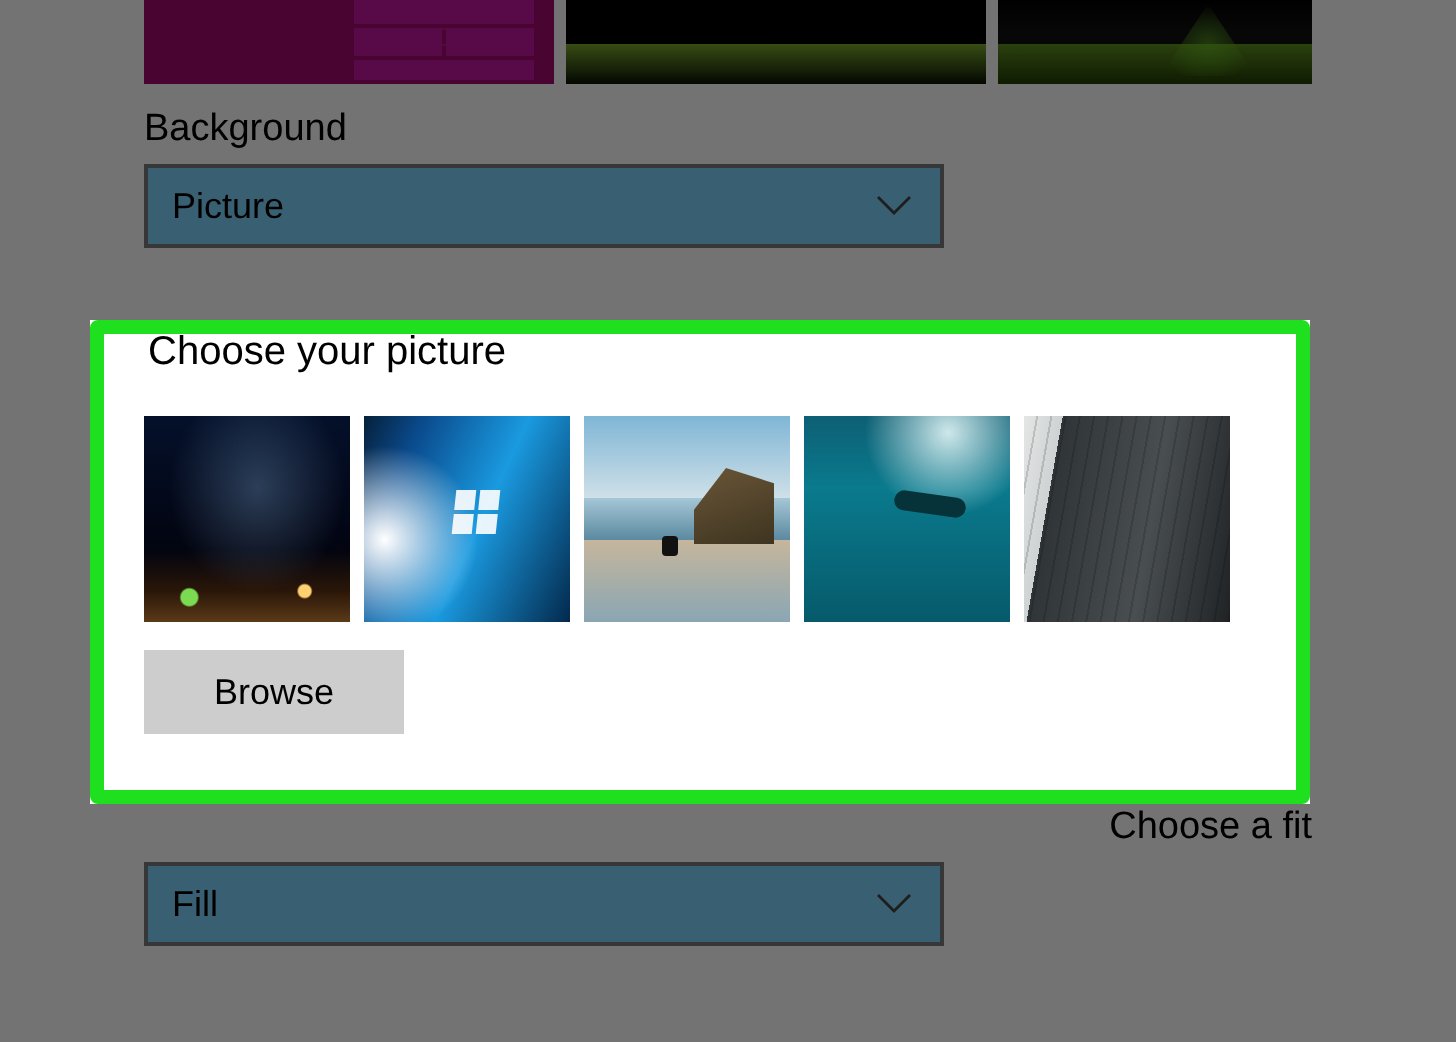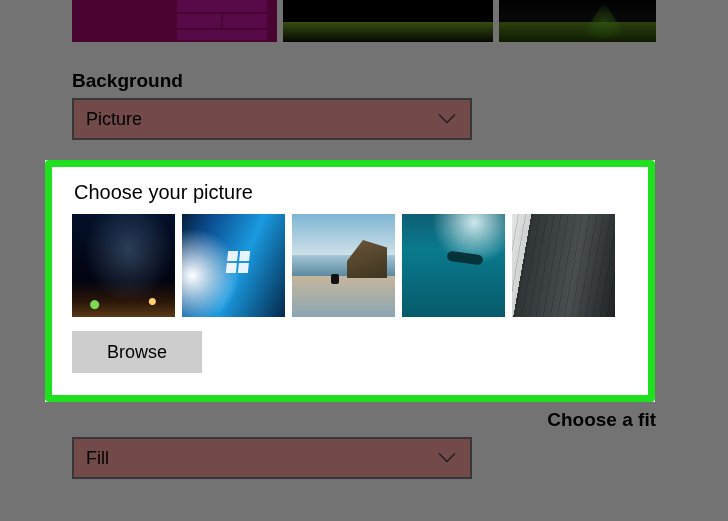--- a/index.html
+++ b/index.html
@@ -83,54 +83,54 @@
     position:absolute;
     right: 28px; top: 4px;
     width: 48px; height: 36px;
     background: radial-gradient(ellipse at 50% 55%, rgba(110,200,40,.6) 0%, rgba(10,30,5,0) 70%);
     clip-path: polygon(50% 0%, 100% 100%, 0% 100%);
   }
 
   .section-label {
     font-size: 19px;
     color: #000;
-    font-weight: 700;
-    margin-top: 28px;
+    font-weight: 400;
+    margin-top: 12px;
     margin-bottom: 6px;
   }
   .dropdown {
     width: 400px;
     height: 42px;
     border: 2px solid #7a7a7a;
     display: flex;
     align-items: center;
     padding: 0 12px;
     font-size: 18px;
     color: #000;
-    background: #fca5a5;
+    background: #7dd3fc;
     cursor: pointer;
     position: relative;
   }
   .dropdown .chev {
     position: absolute;
     right: 14px;
     top: 50%;
     transform: translateY(-50%);
   }
   .chev svg { width: 18px; height: 12px; }
 
   .choose-section {
     margin-top: 38px;
     padding-top: 3px;
   }
   .choose-label {
     font-size: 20px;
     color: #000;
     font-weight: 400;
-    margin-bottom: 10px;
+    margin-bottom: 20px;
     margin-left: 2px;
   }
   .thumbs {
     display: flex;
     gap: 7px;
   }
   .thumb {
     width: 103px;
     height: 103px;
     cursor: pointer;

